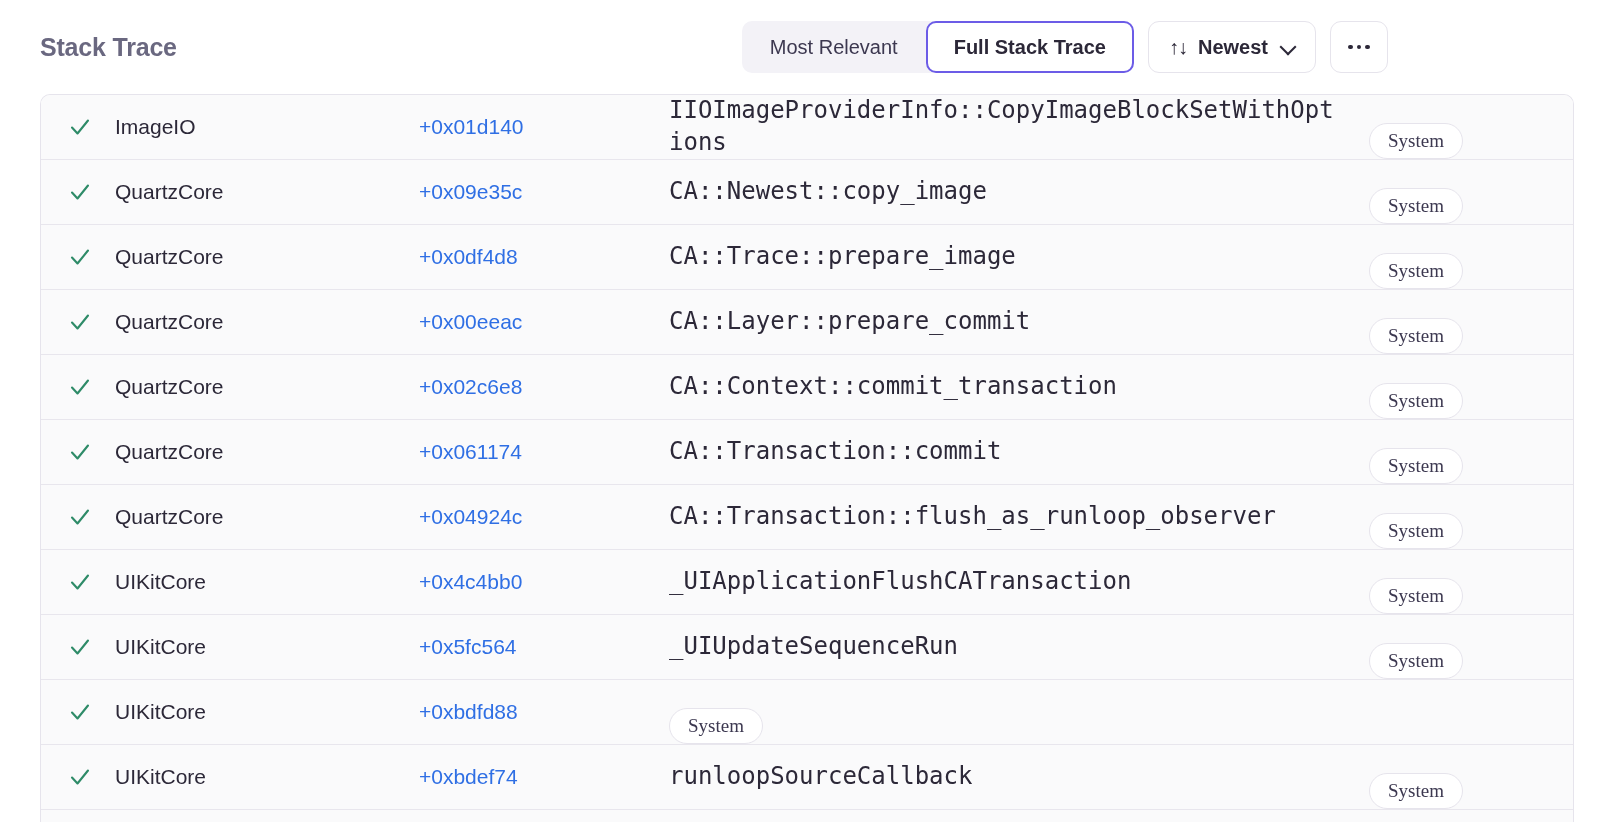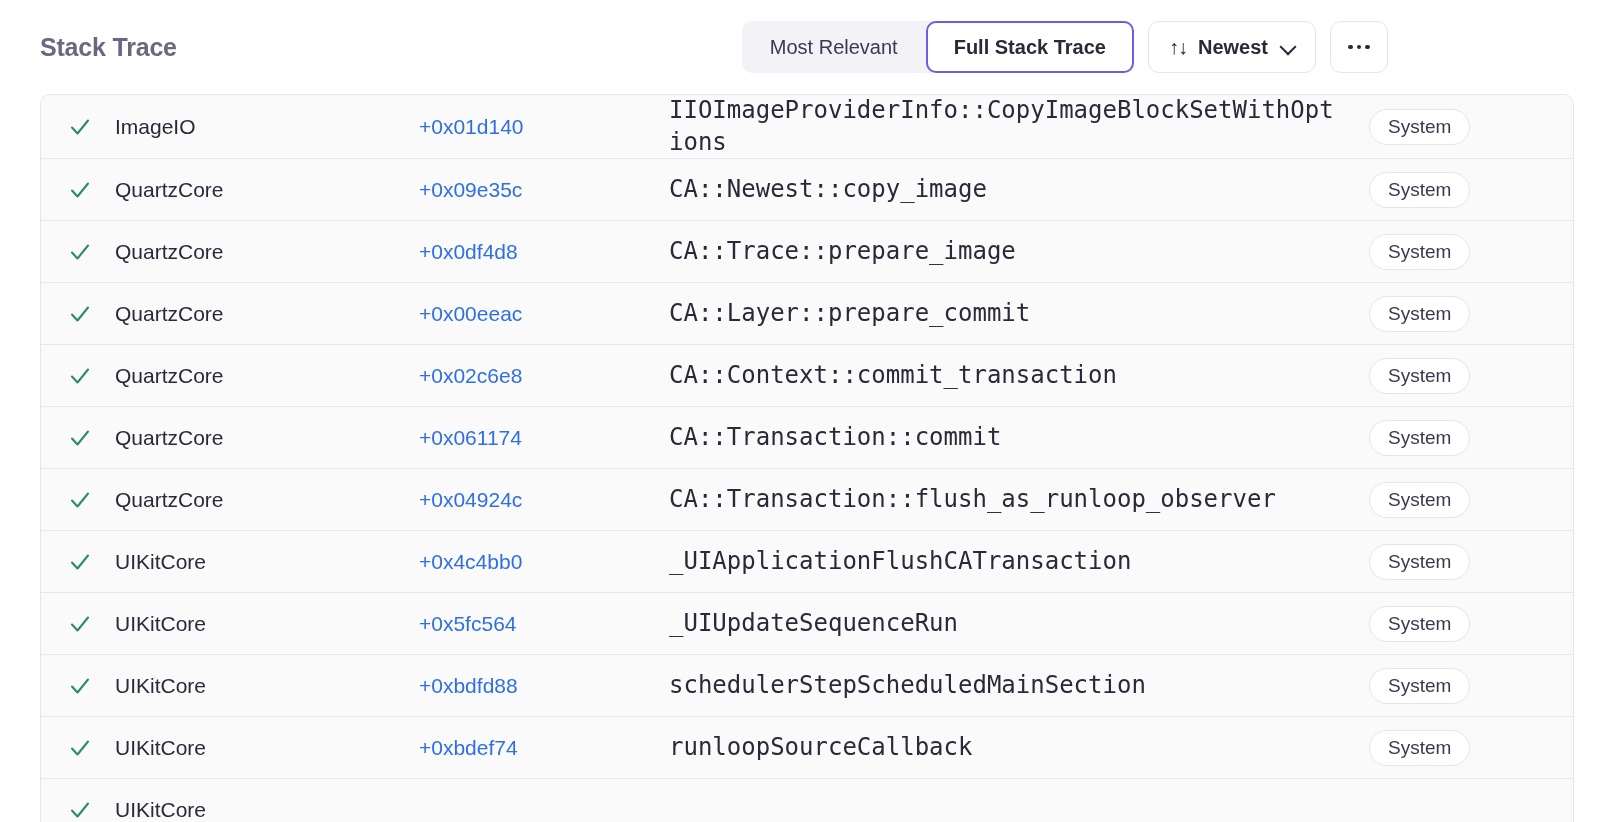--- a/index.html
+++ b/index.html
@@ -226,22 +226,23 @@
     display: inline-flex;
     align-items: center;
     justify-content: center;
     height: 36px;
     padding: 0 18px;
     border: 1.5px solid #e6e4ec;
     border-radius: 18px;
     background: #ffffff;
     font-size: 19px;
     color: #3c3850;
-    font-family: Liberation Sans, sans-serif;
+    font-family: Liberation Serif, serif;
     white-space: nowrap;
+    margin-top: 28px;
   }
 </style>
 </head>
 <body>
 
 <div class="page">
 
   <div class="header">
     <div class="panel-title">Stack Trace</div>
 
@@ -386,21 +387,20 @@
         </div>
       </div>
       <div class="trace-row">
         <div class="cell-check">
           <svg class="check-icon" viewBox="0 0 24 24" fill="none">
             <path d="M4 12.5 L9.5 18.5 L20 5.5" stroke="#2e8b68" stroke-width="2.1" stroke-linecap="round" stroke-linejoin="round"></path>
           </svg>
         </div>
         <div class="cell-module">UIKitCore</div>
         <div class="cell-offset">+0xbdfd88</div>
-        <div class="cell-func">schedulerStepScheduledMainSection</div>
         <div class="cell-badge">
           <span class="badge">System</span>
         </div>
       </div>
       <div class="trace-row">
         <div class="cell-check">
           <svg class="check-icon" viewBox="0 0 24 24" fill="none">
             <path d="M4 12.5 L9.5 18.5 L20 5.5" stroke="#2e8b68" stroke-width="2.1" stroke-linecap="round" stroke-linejoin="round"></path>
           </svg>
         </div>

